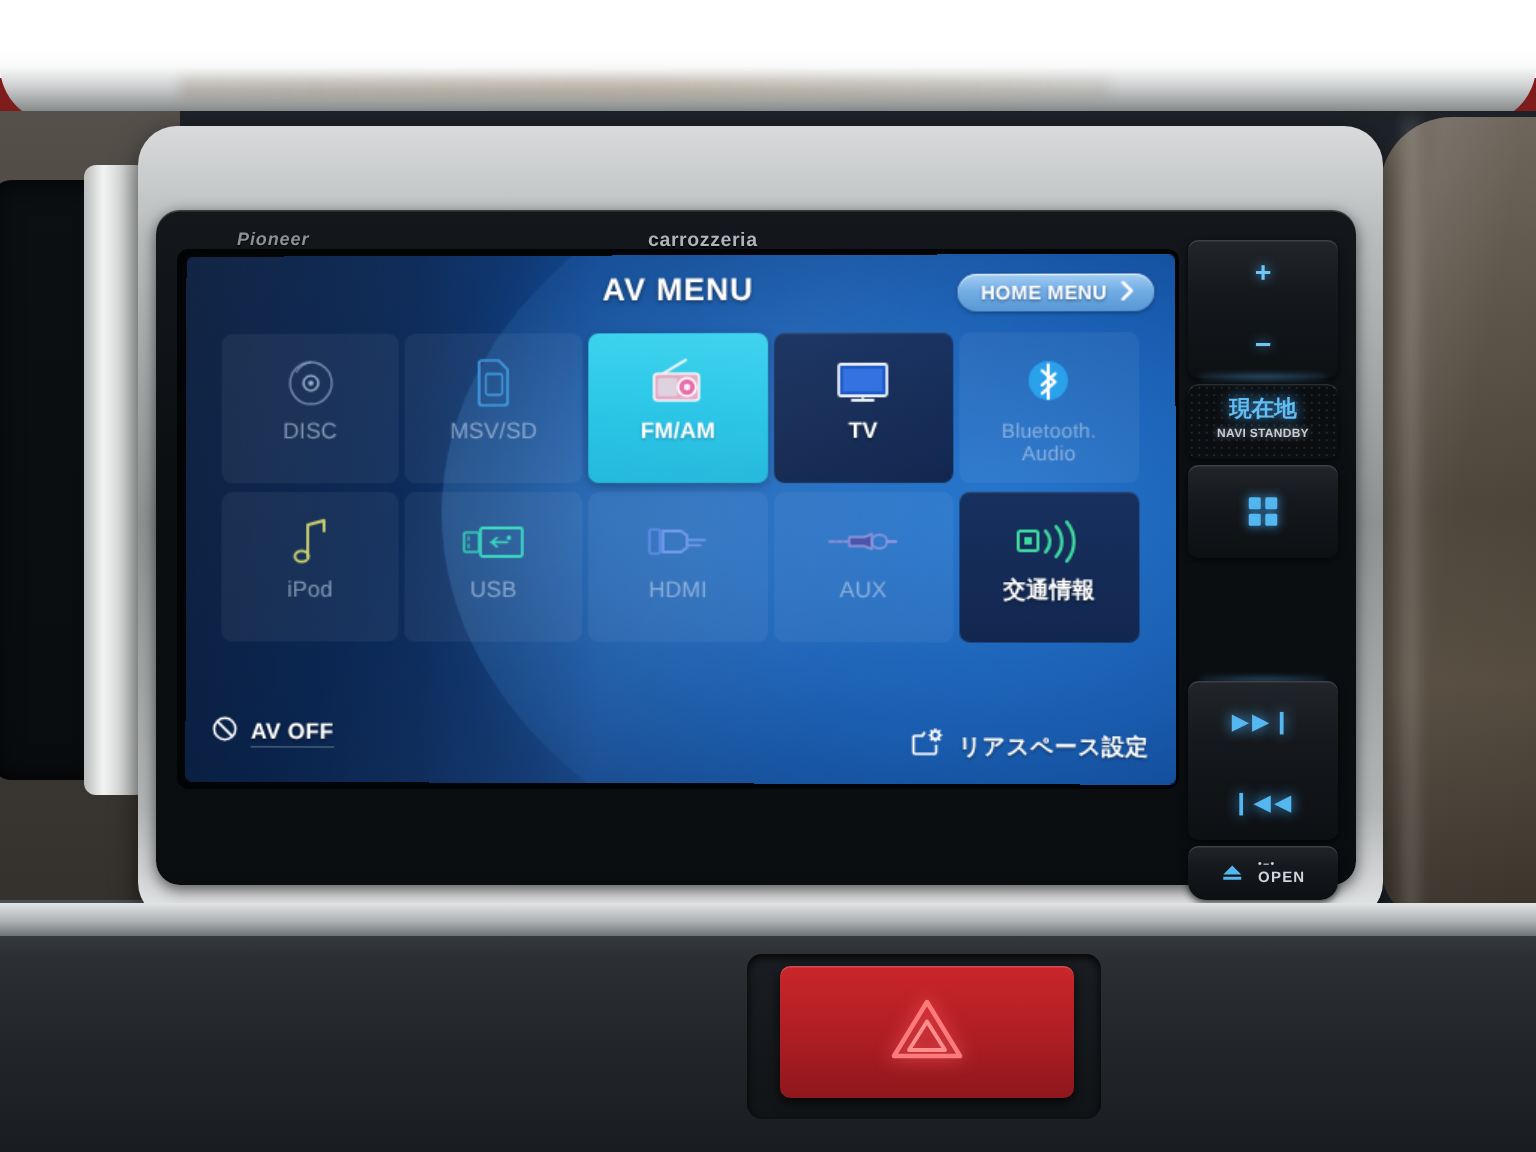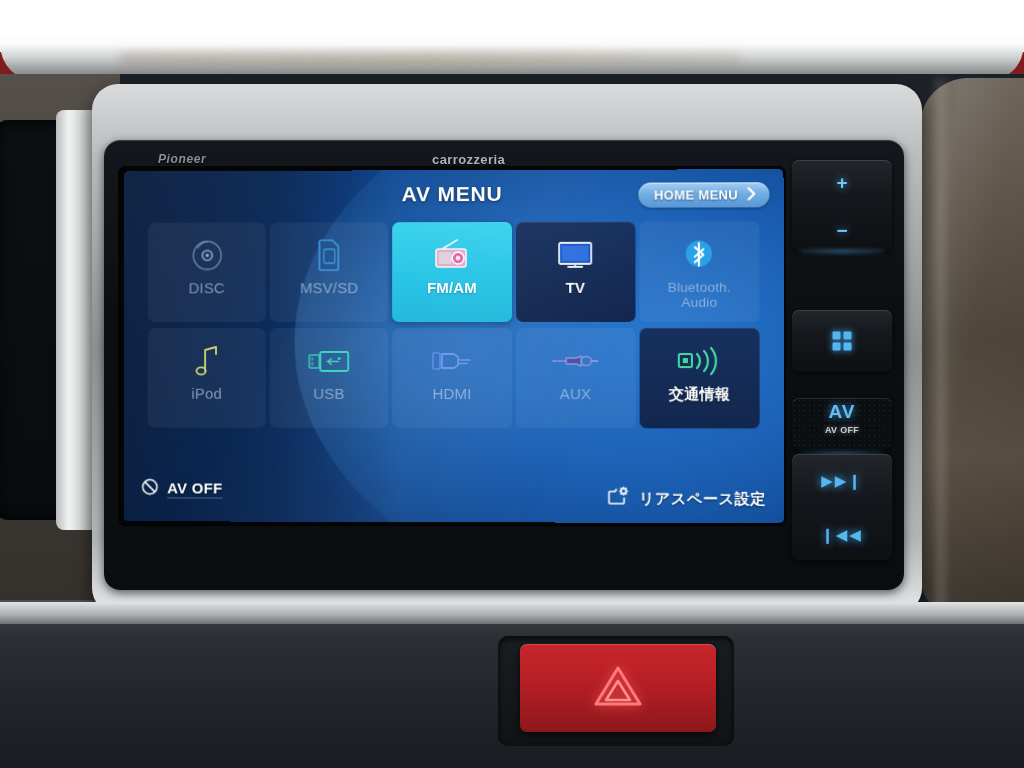--- a/index.html
+++ b/index.html
@@ -487,42 +487,56 @@
   </div>
 
   <div class="hw-col">
 
     <div class="hw hw-vol">
       <div class="plus">+</div>
       <div class="minus">−</div>
     </div>
     <div class="hw-glow" style="top:90px"></div>
 
+    <div class="hw hw-navi">
+      <div class="dotmat"></div>
+      <div class="hw-lit-label lbl-navi">現在地</div>
+      <div class="hw-lit-label sub-navi">NAVI STANDBY</div>
+    </div>
 
     <div class="hw hw-menu">
       <div class="grid4">
         <i></i>
           <i></i>
           <i></i>
           <i></i>
       </div>
     </div>
 
-    <div class="hw hw-av">
-      <div class="dotmat"></div>
-      <div class="hw-lit-label lbl-av">AV</div>
-      <div class="hw-lit-label sub-av">AV OFF</div>
-    </div>
     <div class="hw-glow" style="top:292px"></div>
 
     <div class="hw hw-ff">
       <div class="trk trk-next">▶▶❙</div>
       <div class="trk trk-prev">❙◀◀</div>
     </div>
 
+    <div class="hw hw-open">
+      <div class="open-row">
+        <span class="eject">
+          <svg width="15" height="11" viewBox="0 0 15 11" aria-hidden="true">
+            <path d="M7.5 1 L13.5 7 H1.5 Z" fill="#54b7ef"></path>
+            <rect x="1.5" y="8.5" width="12" height="2" fill="#54b7ef"></rect>
+          </svg>
+        </span>
+        <span class="open-lbl">
+          <span class="dots">•–•</span>
+          <span>OPEN</span>
+        </span>
+      </div>
+    </div>
   </div>
 
   <div class="lower-console"></div>
   <div class="hazard-recess"></div>
   <div class="hazard-btn">
     <span class="hazard-tri">
       <svg width="52" height="44" viewBox="0 0 52 44" aria-hidden="true">
         <path d="M26 4 L48 40 H4 Z" fill="none" stroke="#ff7b7b" stroke-width="3" stroke-linejoin="round"></path>
         <path d="M26 17 L38 36 H14 Z" fill="none" stroke="#ff8f8f" stroke-width="2.6" stroke-linejoin="round"></path>
       </svg>

